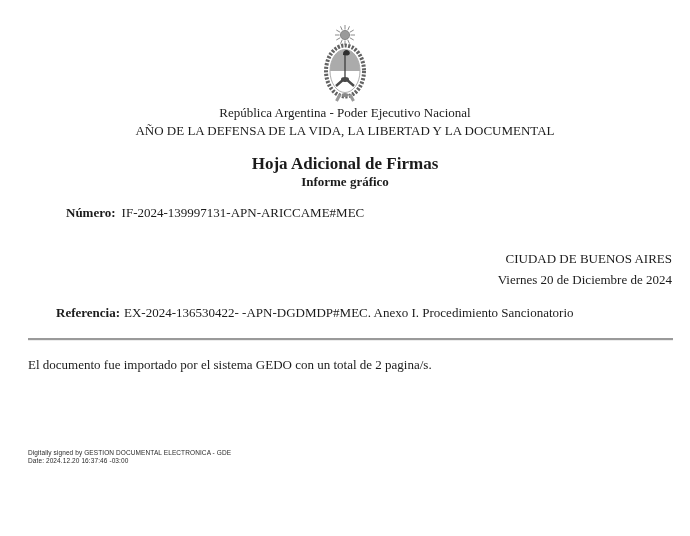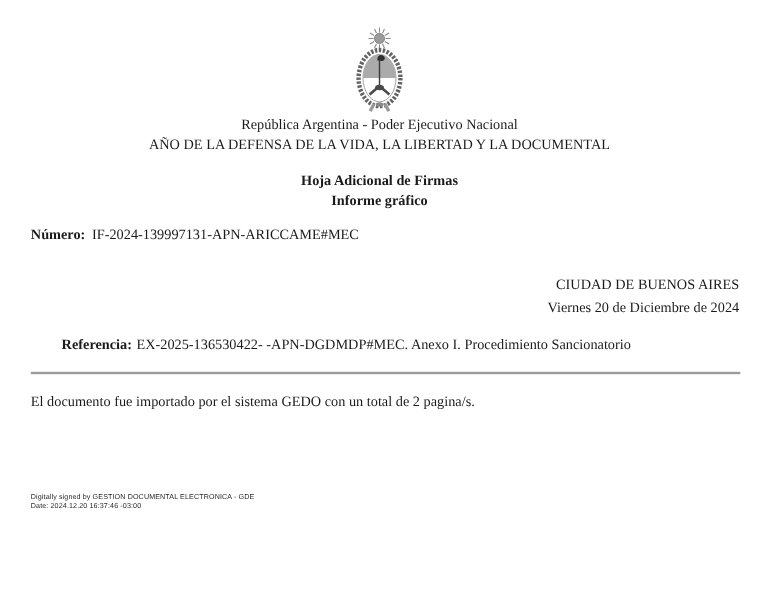--- a/index.html
+++ b/index.html
@@ -11,24 +11,24 @@
     font-family: "Liberation Serif", serif;
     color: #1b1b1b;
     overflow: hidden;
     border-radius: 21px;
   }
   .abs { position: absolute; }
   .center { left: 0; right: 0; text-align: center; }
   .arms-wrap { top: 24px; left: 0; right: 0; text-align: center; }
   .hdr1 { top: 105px; font-size: 13px; line-height: 15px; }
   .hdr2 { top: 123px; font-size: 13px; line-height: 15px; }
-  .title1 { top: 156px; font-size: 13px; font-weight: bold; line-height: 15px; }
+  .title1 { top: 156px; font-size: 17px; font-weight: bold; line-height: 15px; }
   .title2 { top: 174px; font-size: 13px; font-weight: bold; line-height: 15px; }
   .numero-line { top: 205px; left: 28px; right: 18px; font-size: 13px; }
-  .numero-line .lbl { font-weight: bold; margin-right: 6px; }
+  .numero-line .lbl { font-weight: bold; margin-right: 6px; margin-left: 38px; }
   .place-line { top: 251px; left: 28px; right: 18px; text-align: right; font-size: 13px; }
   .date-line  { top: 272px; left: 28px; right: 18px; text-align: right; font-size: 13px; }
   .ref-line { top: 305px; left: 28px; right: 18px; font-size: 13px; }
   .ref-line .lbl { font-weight: bold; margin-right: 4px; margin-left: 28px; }
   .divider {
     top: 330px; left: 28px; right: 17px;
     height: 0;
     border: 0;
     border-top: 2px solid #9a9a9a;
     border-bottom: 1px solid #ececec;
@@ -97,21 +97,21 @@
   <div class="abs center title2">Informe gráfico</div>
 
   <div class="abs numero-line">
     <span class="lbl">Número:</span><span>IF-2024-139997131-APN-ARICCAME#MEC</span>
   </div>
 
   <div class="abs place-line">CIUDAD DE BUENOS AIRES</div>
   <div class="abs date-line">Viernes 20 de Diciembre de 2024</div>
 
   <div class="abs ref-line">
-    <span class="lbl">Referencia:</span><span>EX-2025-136530422- -APN-DGDMDP#MEC. Anexo I. Procedimiento Sancionatorio</span>
+    <span class="lbl">Referencia:</span><span>EX-2024-136530422- -APN-DGDMDP#MEC. Anexo I. Procedimiento Sancionatorio</span>
   </div>
 
   <hr class="abs divider">
 
   <div class="abs body-line">El documento fue importado por el sistema GEDO con un total de 2 pagina/s.</div>
 
   <div class="abs digsig">
     <div>Digitally signed by GESTION DOCUMENTAL ELECTRONICA - GDE</div>
     <div>Date: 2024.12.20 16:37:46 -03:00</div>
   </div>

